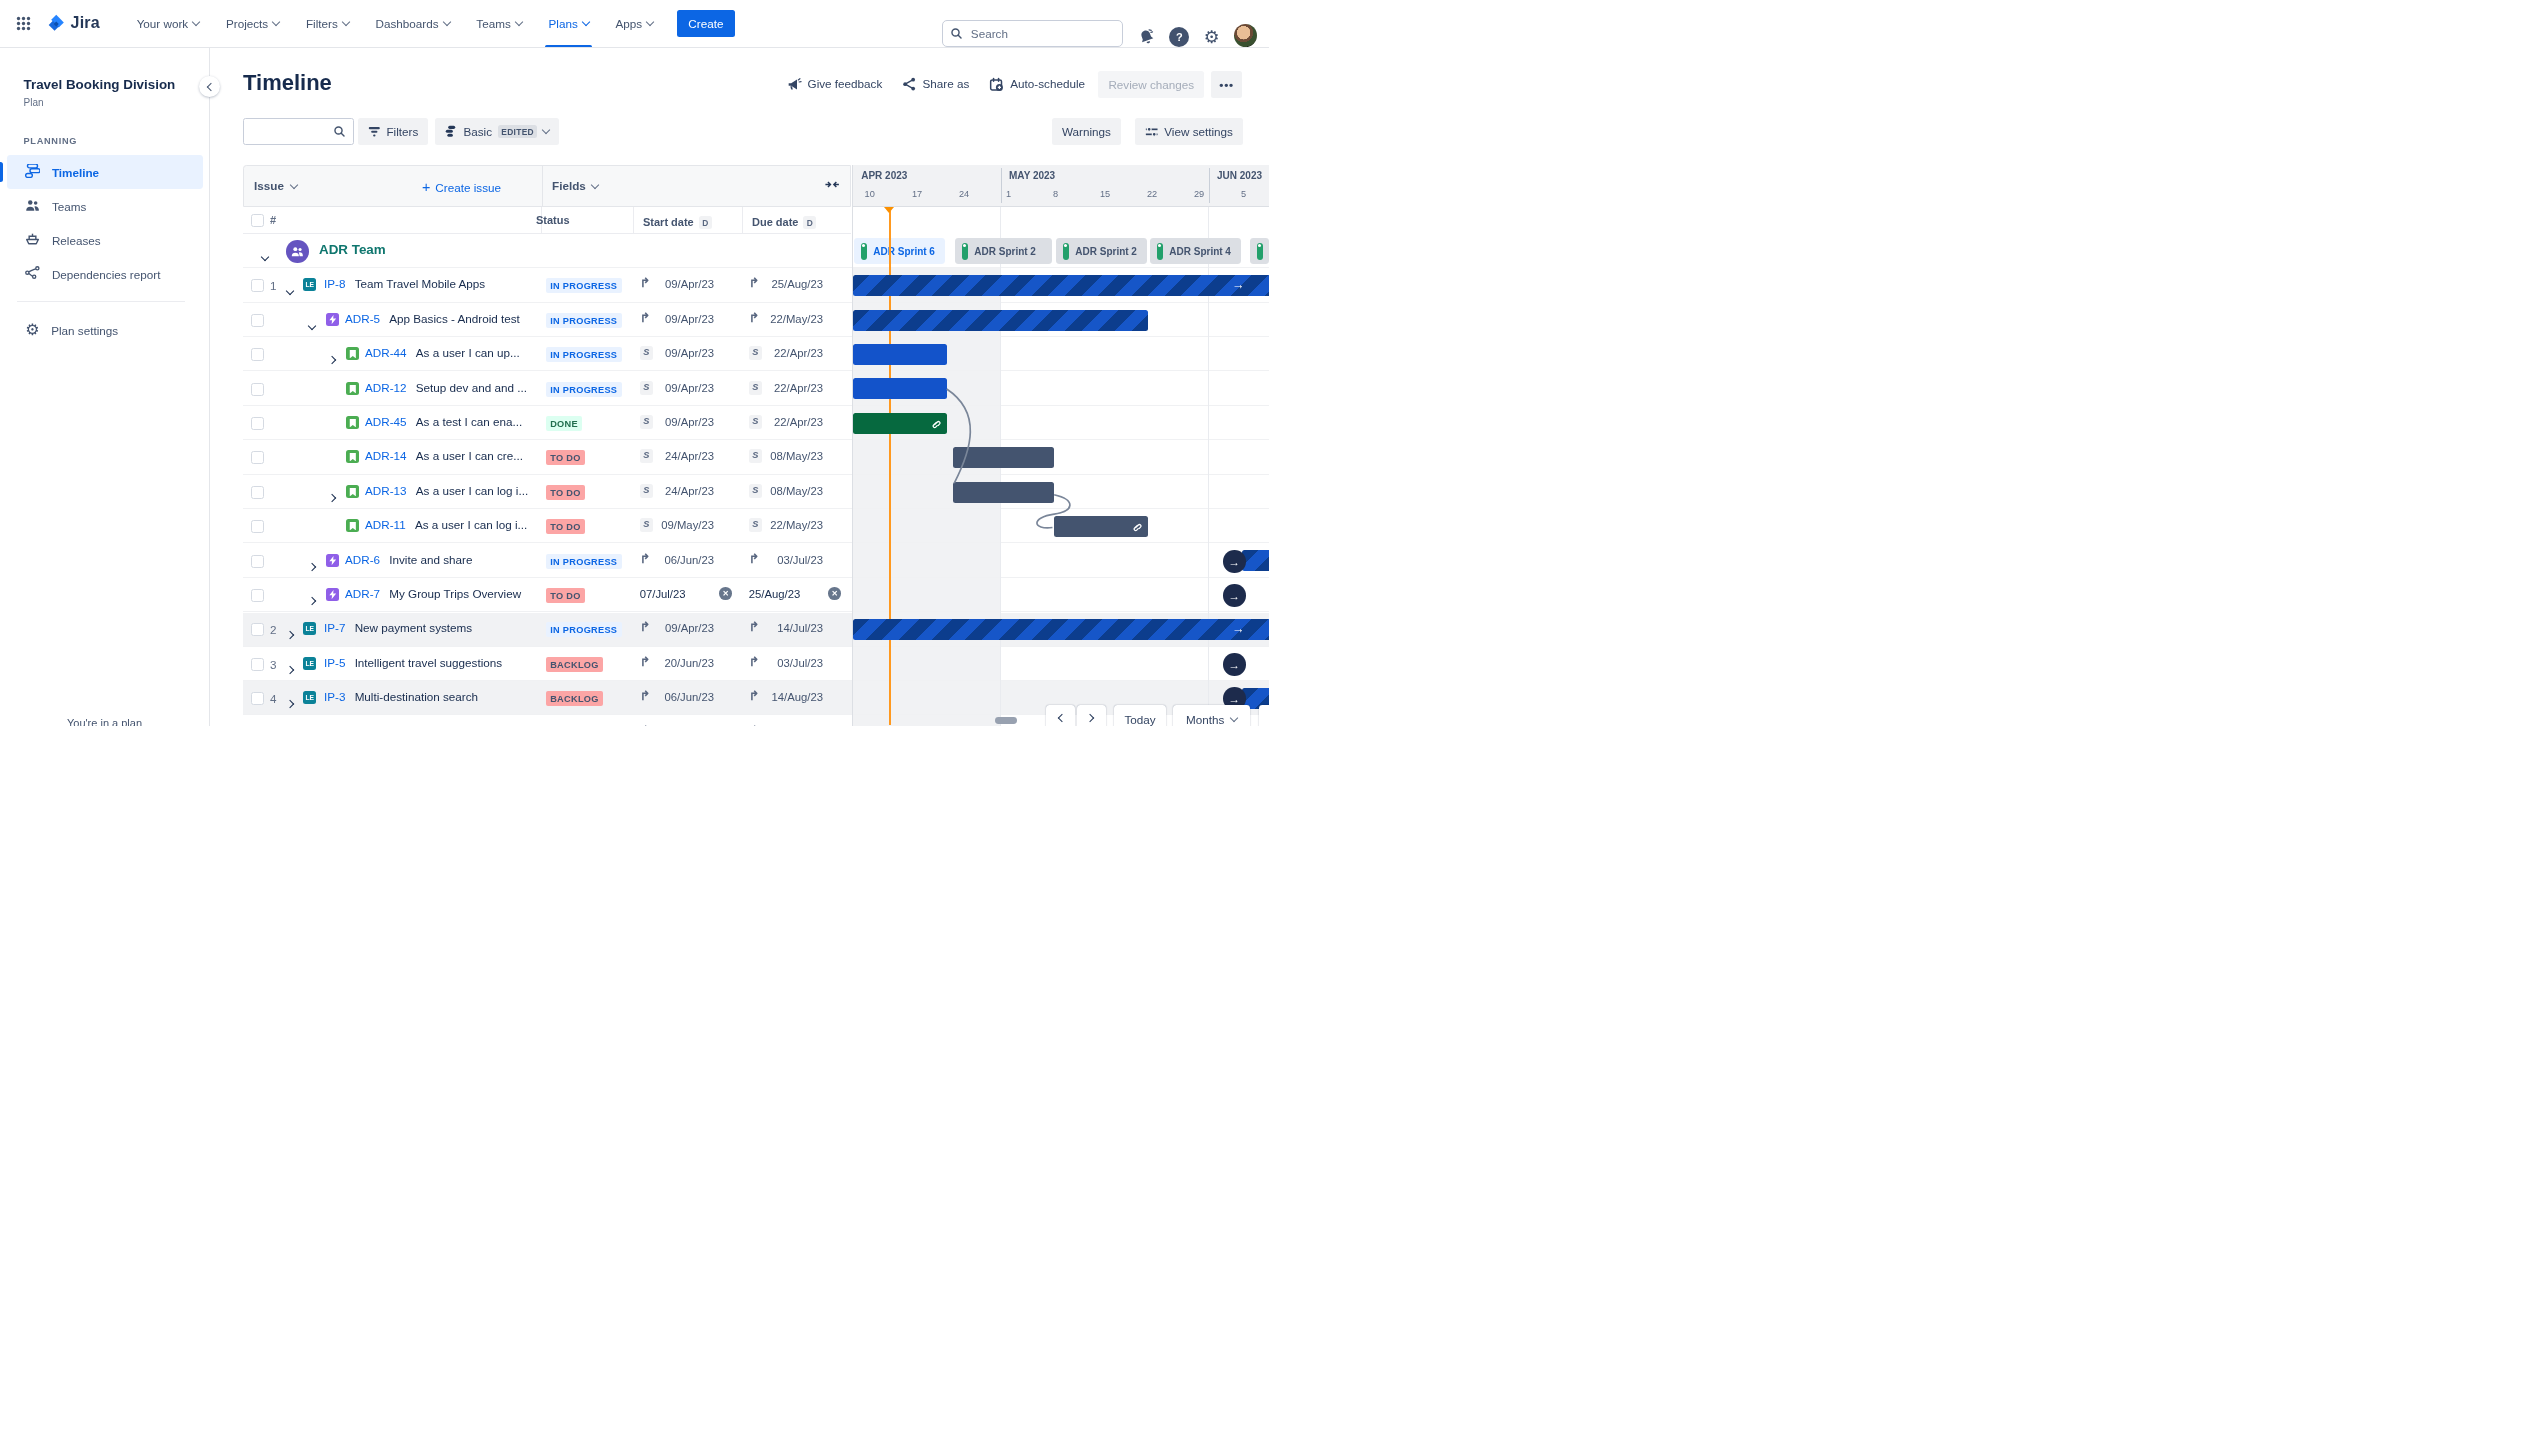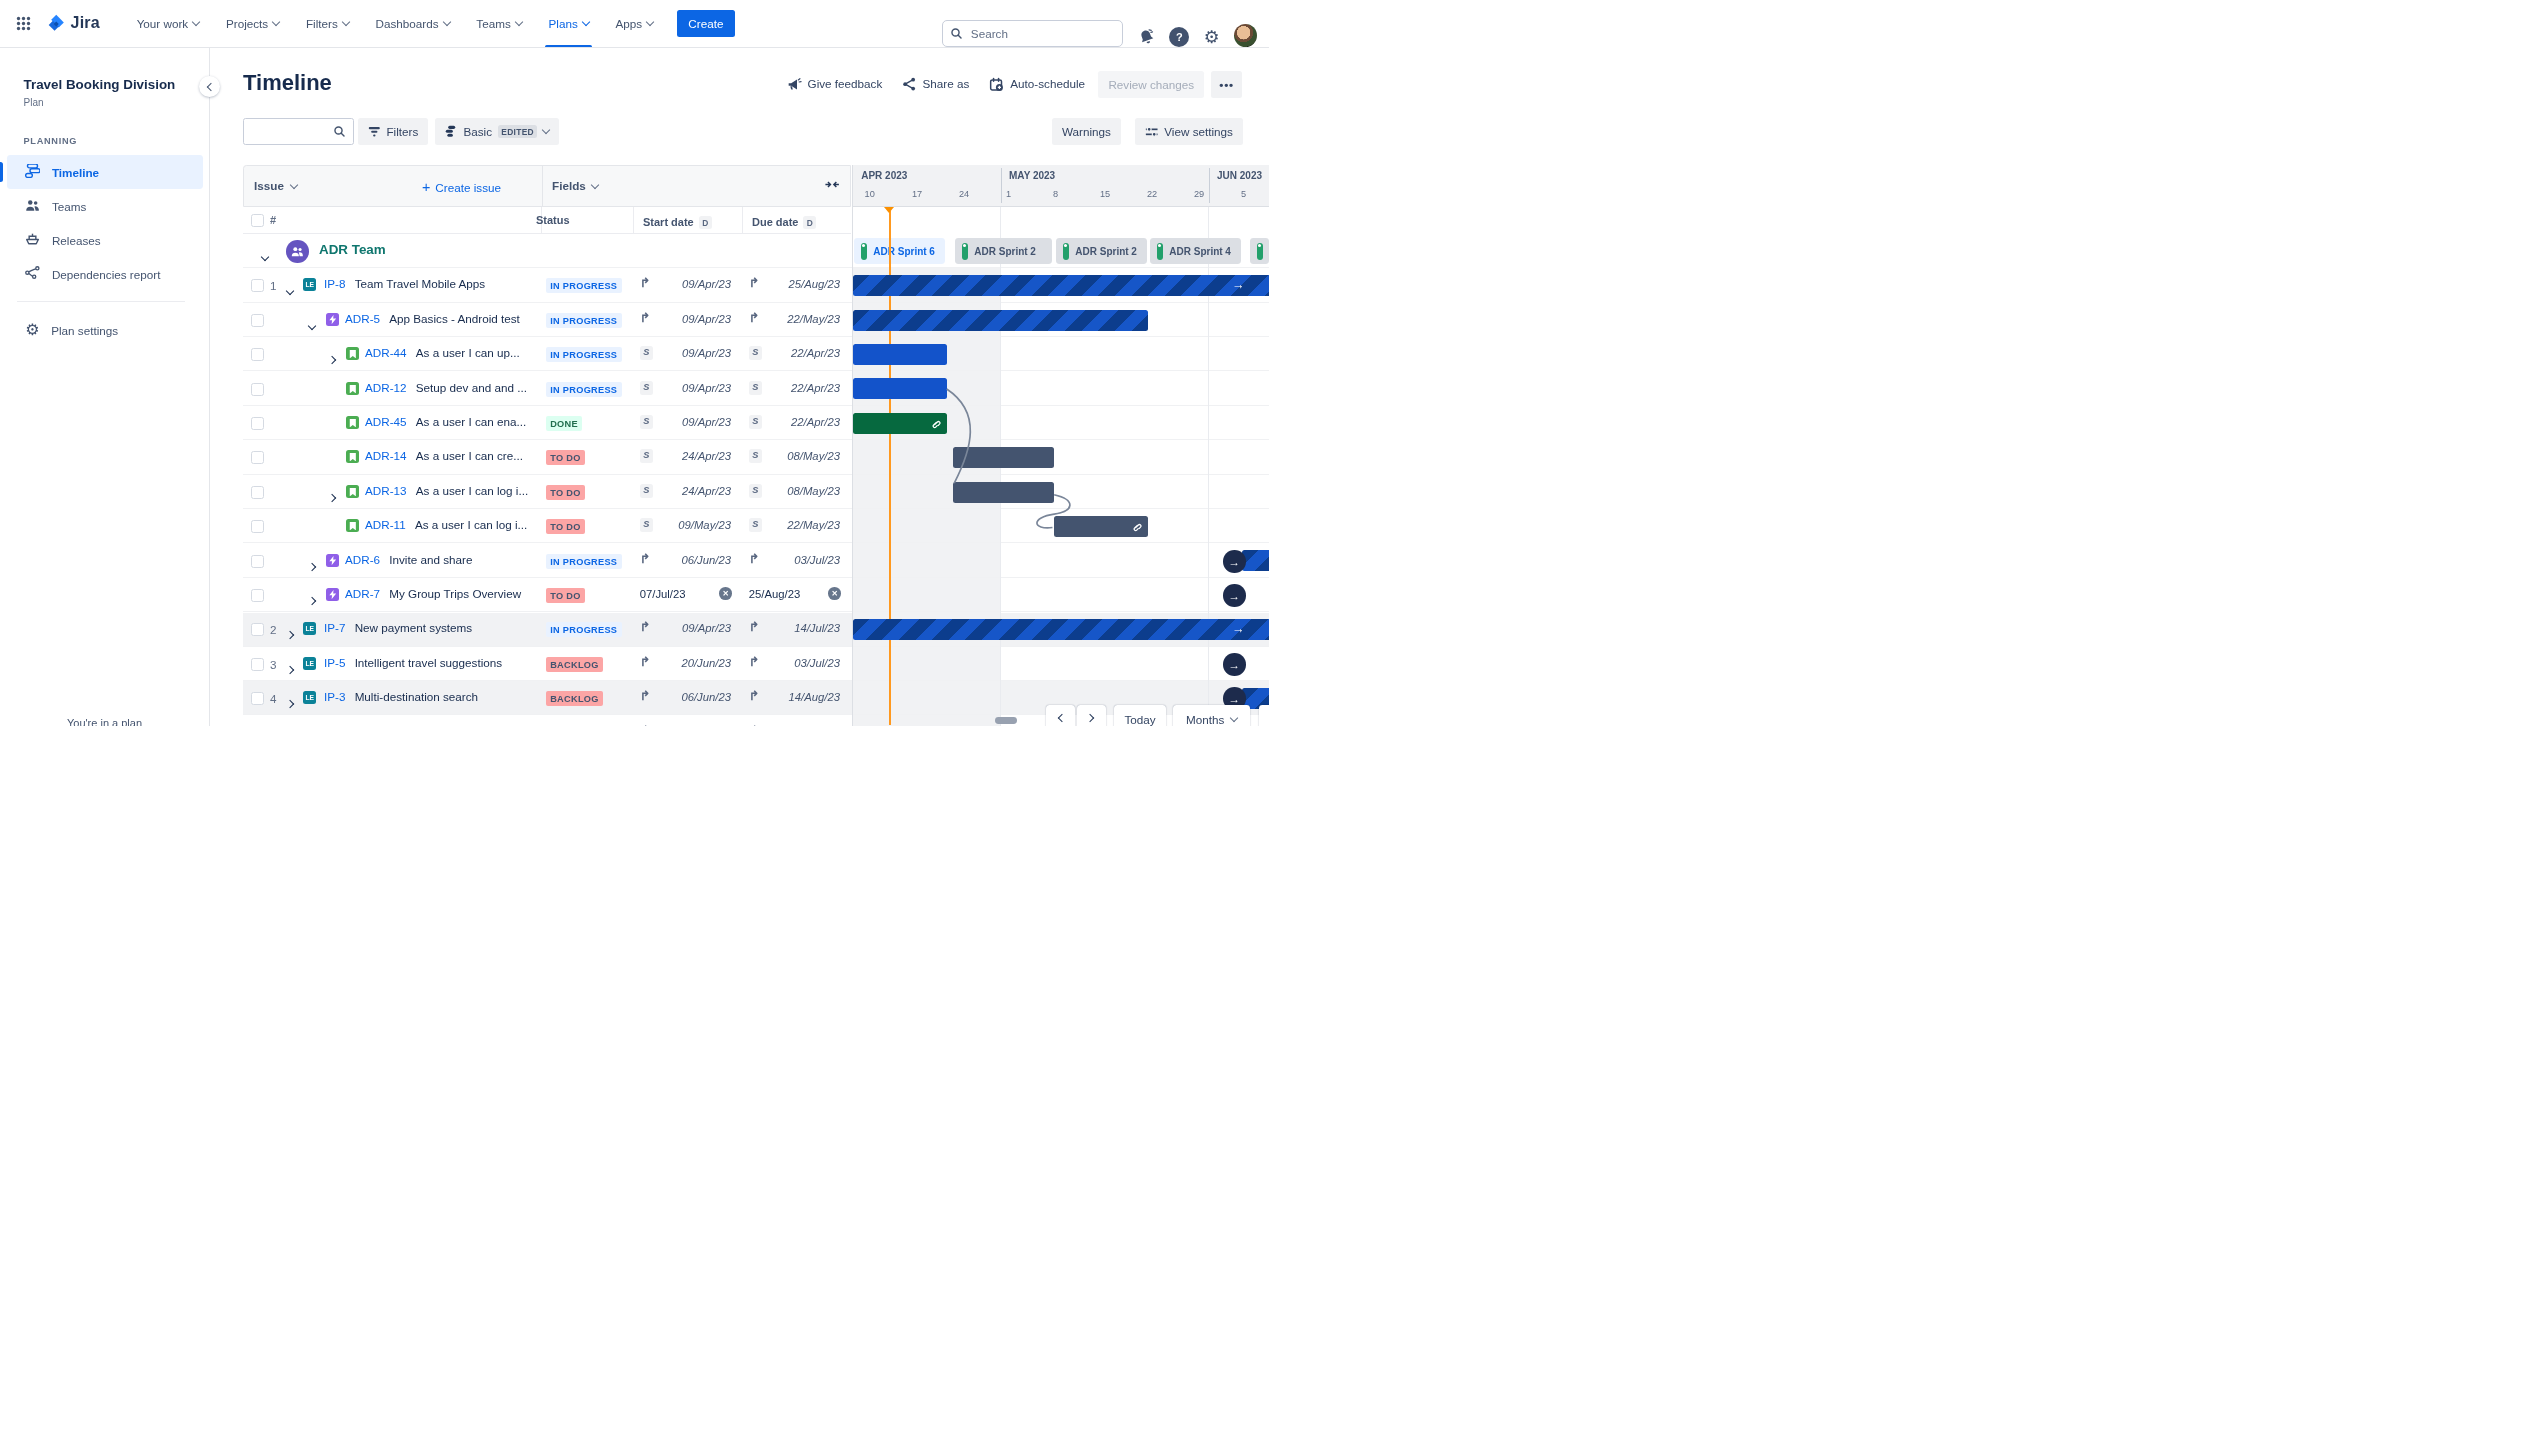--- a/index.html
+++ b/index.html
@@ -126,21 +126,21 @@
                padding:2.5px 4.2px;white-space:nowrap}
   .st-inprogress{background:#E9F2FF;color:#0C66E4}
   .st-todo,.st-backlog{background:#fca5a5;color:#44546F}
   .st-done{background:#DCFFF1;color:#216E4E}
   .datecell{position:absolute;top:7.6px;width:109px;height:20px}
   .datecell.start{left:390px}.datecell.due{left:499px}
   .date-ic{position:absolute;left:6.7px;top:1.7px}
   .s-ic{display:inline-block;width:13.4px;height:13.4px;background:#F1F2F4;border-radius:2.5px;color:#596780;
         font-style:italic;font-weight:700;font-size:9.2px;text-align:center;line-height:13.4px}
   .rollup-ic{color:#596780;font-size:12.6px;font-weight:700;line-height:13.4px}
-  .date-txt{position:absolute;right:11px;top:2.5px;font-size:11.3px;font-style:italic;color:#44546F}
+  .date-txt{position:absolute;right:28px;top:2.5px;font-size:11.3px;color:#44546F}
   .date-txt.plain{font-style:normal;right:auto;left:6.7px;color:#172B4D}
   .clear-ic{position:absolute;right:10px;top:1.7px;width:12.6px;height:12.6px;border-radius:50%;background:#67768C;color:#fff;
             font-size:7.6px;font-weight:700;display:flex;align-items:center;justify-content:center;cursor:pointer}
   
   #team-row{left:243px;top:234px;width:608px;height:34px}
   #team-row .expander{left:19.3px;top:14.3px}
   .team-avatar{position:absolute;left:43px;top:5.9px;width:22.7px;height:22.7px;border-radius:50%;background:#6554C0;
                display:flex;align-items:center;justify-content:center}
   .team-name{position:absolute;left:76px;top:7.6px;font-size:13.4px;font-weight:700;color:#0f766e}
   
@@ -555,21 +555,21 @@
     </div>
     <div class="irow" style="top: 172px;">
       <span class="cb"></span>
       <span class="type-badge story" style="left:103px">
         <svg width="7.6" height="8.4" viewBox="0 0 10 11" fill="#fff">
           <path d="M1 0 h8 v11 l-4-3.2 L1 11 Z"></path>
         </svg>
       </span>
       <span class="keytitle" style="left:122px">
         <span class="ikey">ADR-45</span>
-        <span class="ititle">As a user I can ena...</span>
+        <span class="ititle">As a test I can ena...</span>
       </span>
       <span class="status-chip st-done">DONE</span>
       <span class="datecell start">
         <span class="date-ic s-ic">S</span>
         <span class="date-txt">09/Apr/23</span>
       </span>
       <span class="datecell due">
         <span class="date-ic s-ic">S</span>
         <span class="date-txt">22/Apr/23</span>
       </span>

